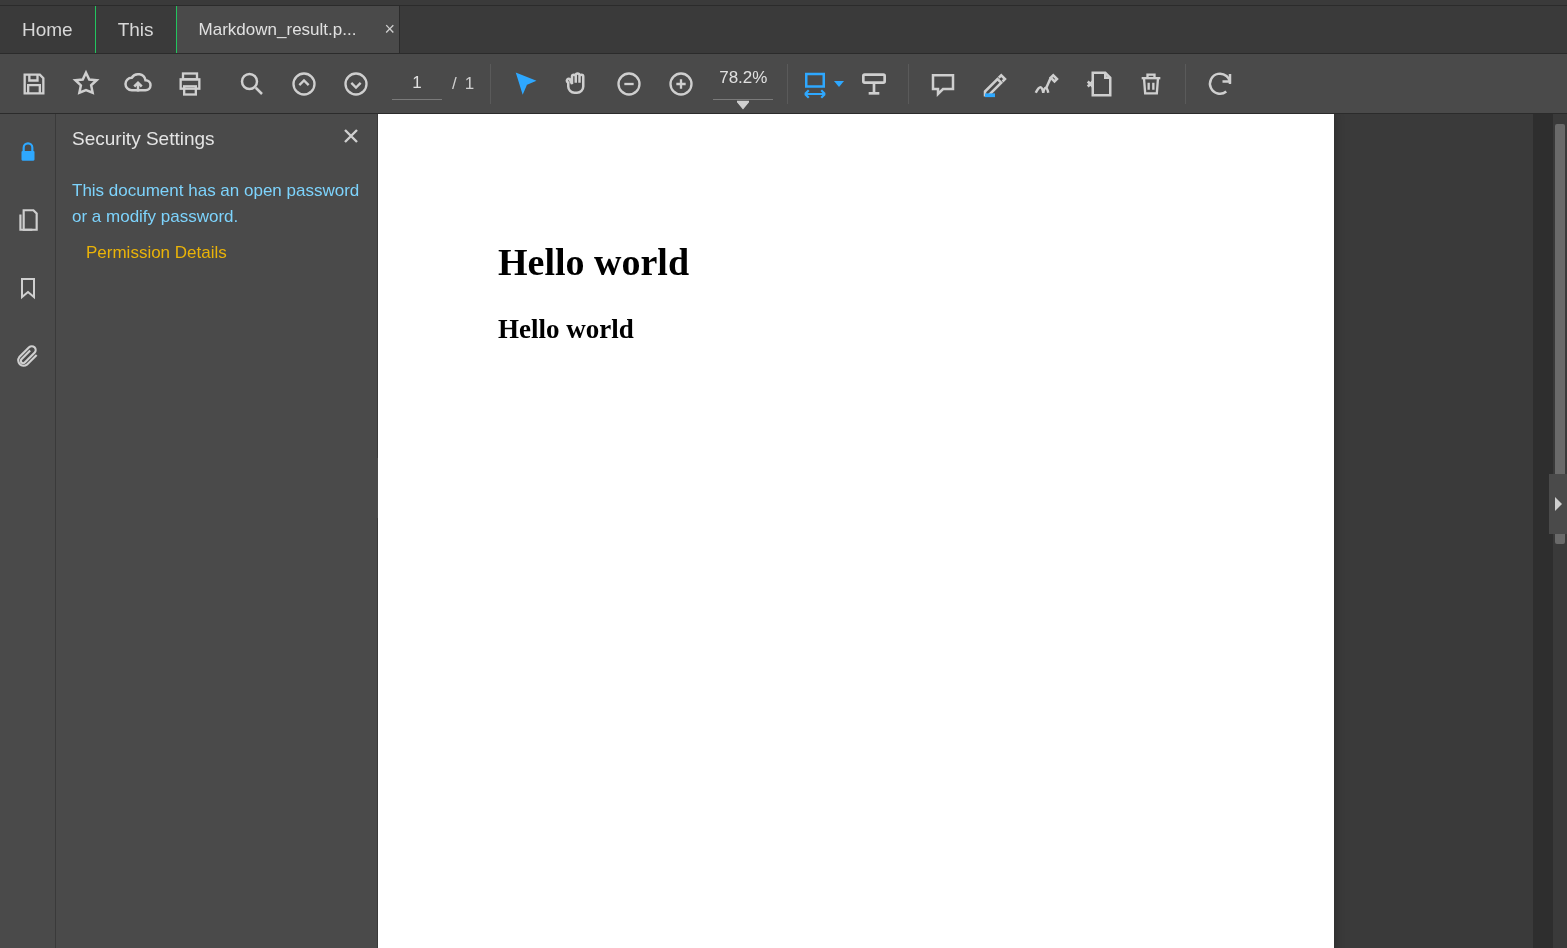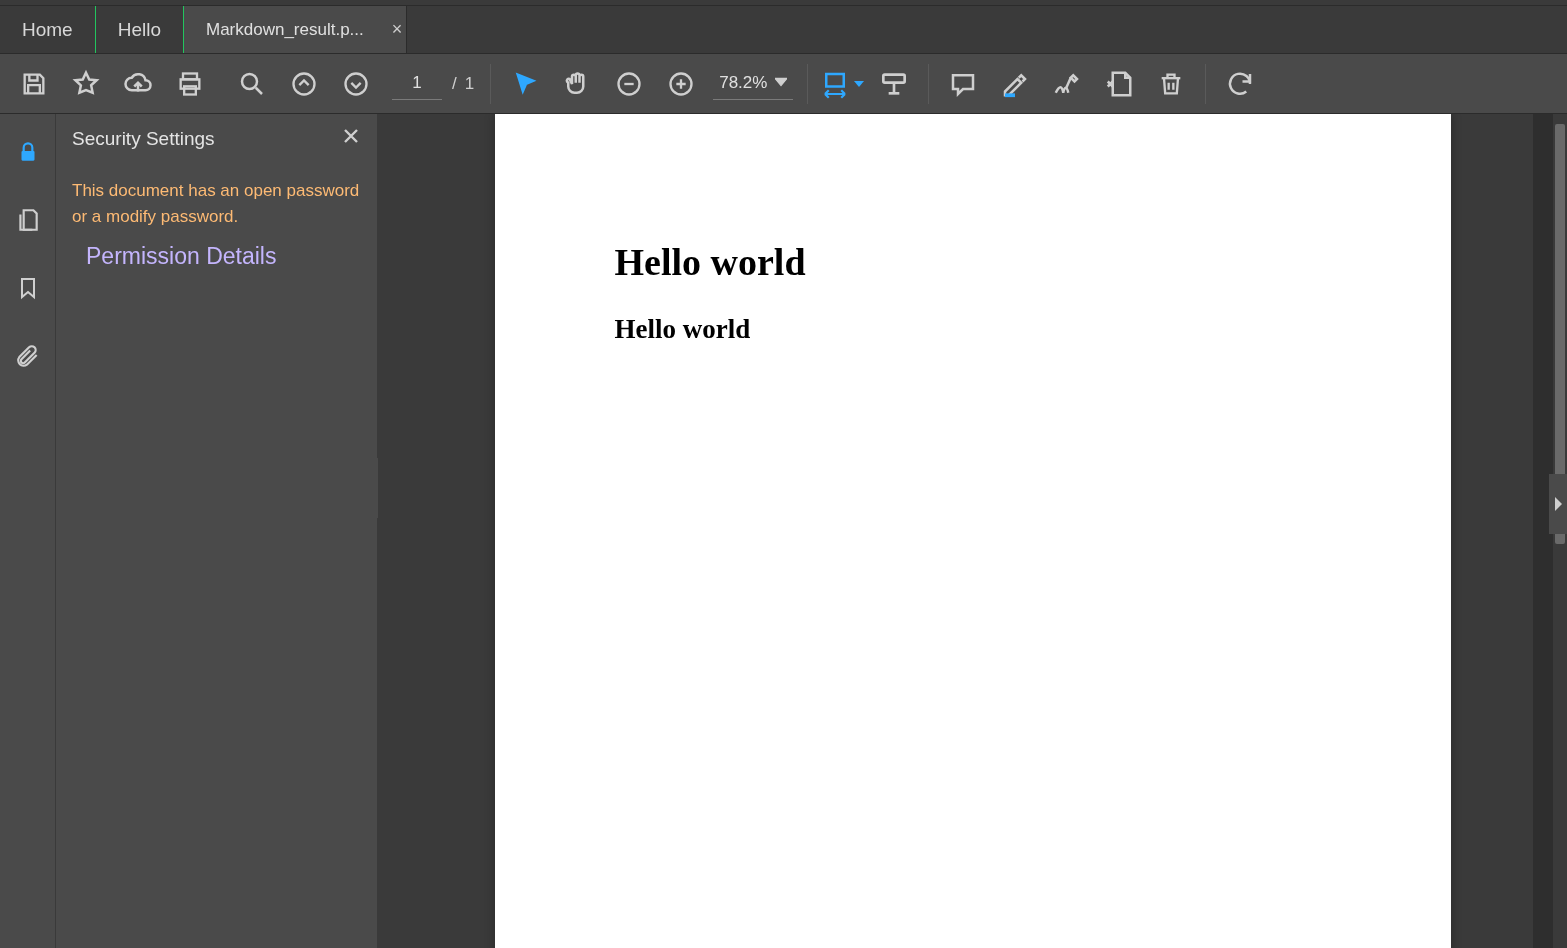--- a/index.html
+++ b/index.html
@@ -95,20 +95,21 @@
     gap: 8px;
   }
   .zoom-box {
     display: flex;
     align-items: center;
     gap: 8px;
     height: 32px;
     border-bottom: 1px solid #7a7a7a;
     margin: 0 6px;
     padding: 0 6px;
+    flex-direction: column;
   }
   .zoom-box span { font-size: 17px; color: #e0e0e0; }
   .zoom-caret svg { stroke: #cfcfcf; fill: #cfcfcf; }
   .fit-dropdown {
     display:flex;
     align-items:center;
     gap:4px;
     padding:0 4px;
     height:48px;
     cursor:pointer;
@@ -157,26 +158,26 @@
   .side-close {
     position: absolute;
     top: 12px;
     right: 16px;
     cursor: pointer;
   }
   .side-close svg { stroke: #cfcfcf; stroke-width: 2.4; }
   .side-text {
     font-size: 17px;
     line-height: 1.5;
-    color: #fdba74;
+    color: #7dd3fc;
     margin-bottom: 14px;
   }
   .side-link {
-    color: #c4b5fd;
-    font-size: 23px;
+    color: #eab308;
+    font-size: 17px;
     padding-left: 14px;
     cursor: pointer;
   }
   
   .collapse-handle {
     position: absolute;
     right: -18px;
     top: 344px;
     width: 18px;
     height: 60px;
@@ -201,21 +202,21 @@
     z-index: 5;
   }
   .expand-handle-right svg { fill: #cfcfcf; }
   
   .viewport {
     flex: 1;
     background: #3a3a3a;
     position: relative;
     overflow: hidden;
     display: flex;
-    justify-content: center;
+    justify-content: flex-start;
     padding-top: 0;
   }
   .page {
     margin-top: 0;
     width: 956px;
     height: 1236px;
     background: #ffffff;
     box-shadow: 0 0 10px rgba(0,0,0,0.3);
     padding: 126px 120px;
     font-family: Georgia, "Times New Roman", serif;
@@ -248,21 +249,21 @@
     background:#2e2e2e;
   }
 </style>
 </head>
 <body>
 
 <div class="top-thin-bar"></div>
 
 <div class="tabstrip">
   <div class="maintab">Home</div>
-  <div class="maintab">Hello</div>
+  <div class="maintab">This</div>
   <div class="doc-tab">
     <span>Markdown_result.p...</span>
     <span class="close">×</span>
   </div>
 </div>
 
 <div class="toolbar">
   <div class="tool-btn">
     <svg width="28" height="28" viewBox="0 0 24 24">
         <path d="M4 4h13l3 3v13H4z"></path>

